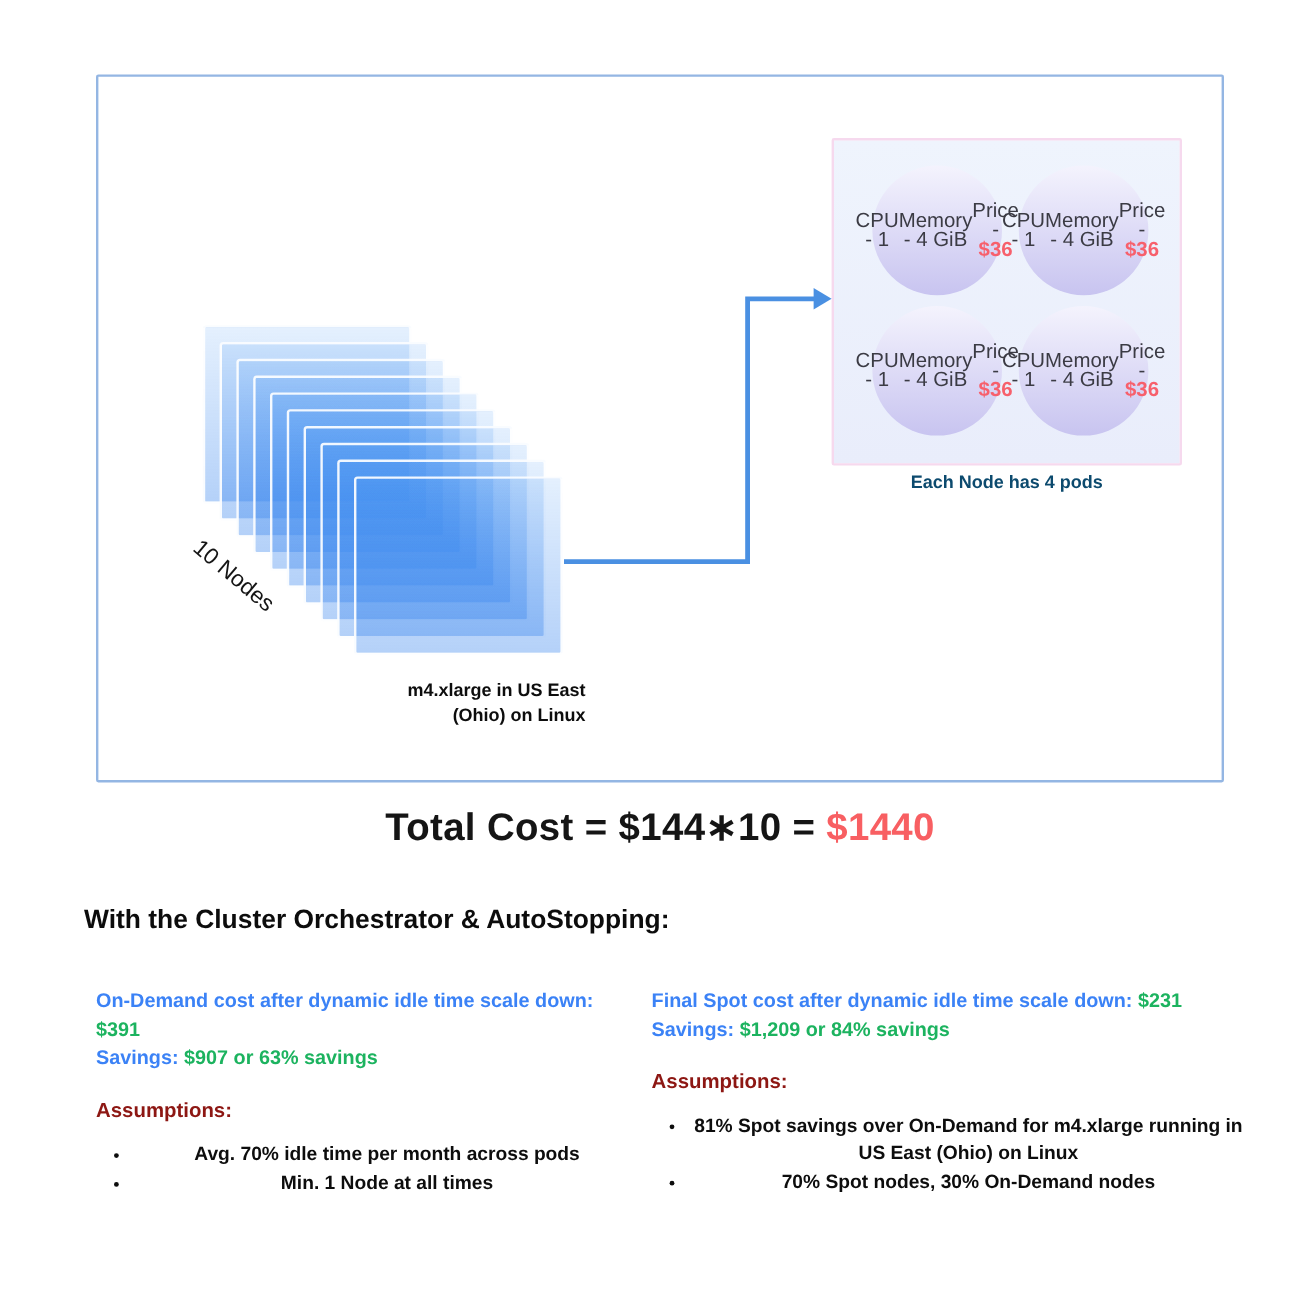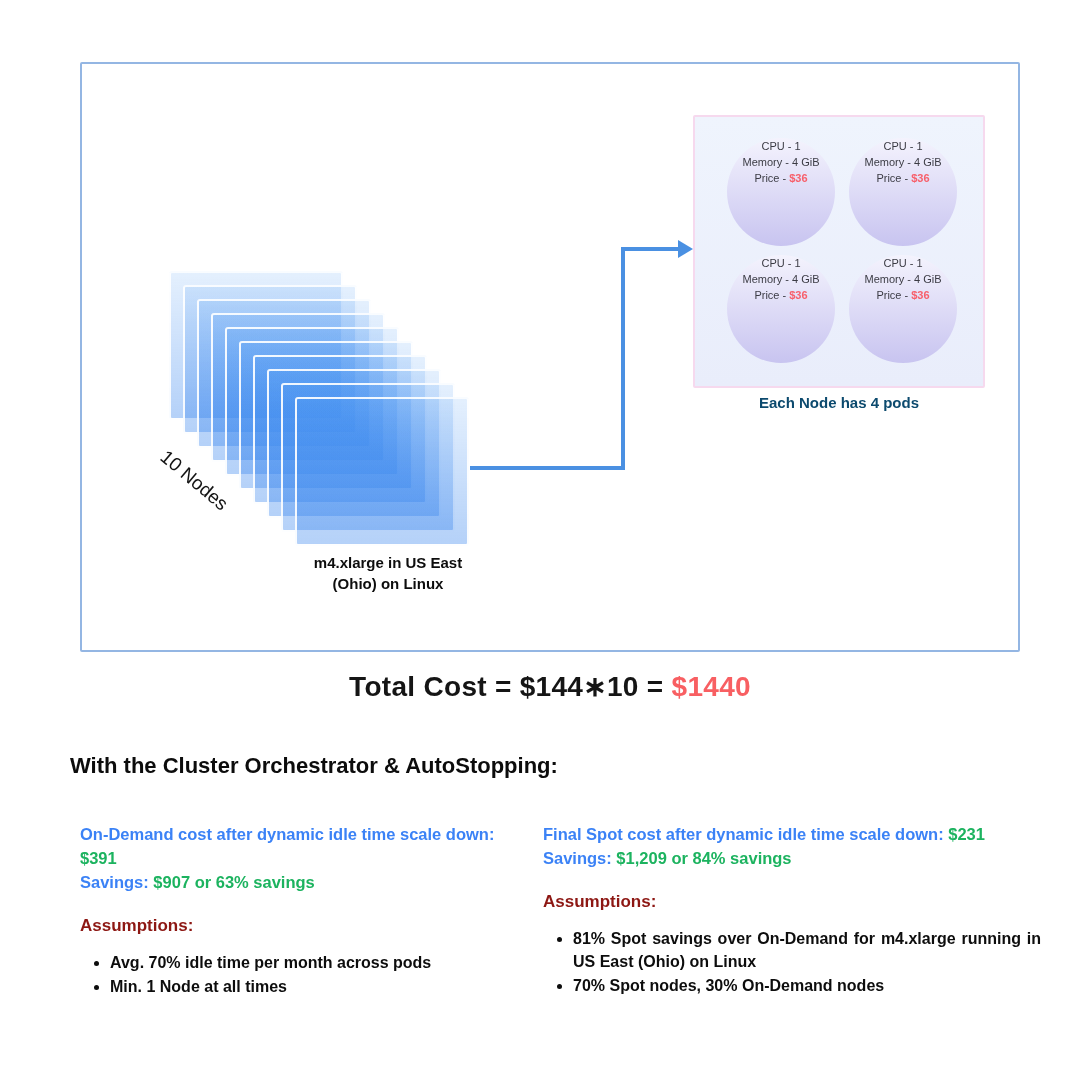--- a/index.html
+++ b/index.html
@@ -14,58 +14,58 @@
   .stack { position:absolute; left:169px; top:271px; width:310px; height:290px; }
   .node-layer { position:absolute; width:174px; height:149px;
     left:calc(var(--i) * 14px); top:calc(var(--i) * 14px);
     background:linear-gradient(to bottom, rgba(86,160,246,0.16), rgba(58,134,238,0.38));
     border:2px solid rgba(255,255,255,0.92); border-radius:3px; }
   .per-node-text { position:absolute; left:295px; top:397px; width:174px; height:149px;
     display:flex; flex-direction:column; align-items:center; justify-content:center;
     color:#ffffff; font-weight:700; font-size:14px; line-height:21px; text-align:center; z-index:5; }
   .ten-nodes { position:absolute; left:170px; top:446px; transform:rotate(40deg);
     transform-origin:0 0; font-size:19px; color:#141414; z-index:6; white-space:nowrap; }
-  .stack-caption { position:absolute; left:288px; top:552px; width:200px; text-align:center;
+  .stack-caption { position:absolute; left:288px; top:565px; width:200px; text-align:right;
     font-weight:700; font-size:15px; line-height:21px; color:#0d0d0d; }
 
   
   .arrow-svg { position:absolute; left:0; top:0; width:1080px; height:1080px; z-index:4; pointer-events:none; }
 
   
   .pods-panel { position:absolute; left:693px; top:115px; width:292px; height:273px;
     background:linear-gradient(180deg,#eff4fd 0%, #e9edfb 100%);
     border:2px solid #f6d9ee; border-radius:2px; }
   .pod { position:absolute; width:108px; height:108px; border-radius:50%;
     background:linear-gradient(180deg, #f4f3fd 0%, #c8c4f0 100%);
-    display:flex; flex-direction:column; align-items:center; justify-content:flex-start;
-    font-size:11px; line-height:16px; color:#3b3b44; text-align:center; }
+    display:flex; align-items:center; justify-content:center;
+    font-size:17px; line-height:16px; color:#3b3b44; text-align:center; }
   .pod-1 { left:32px; top:21px; } .pod-2 { left:154px; top:21px; }
   .pod-3 { left:32px; top:138px; } .pod-4 { left:154px; top:138px; }
   .pod .price-value { color:#f7606c; font-weight:700; }
   .pods-caption { position:absolute; left:693px; top:394px; width:292px; text-align:center;
     font-weight:700; font-size:15px; color:#0c4a6e; }
 
   
   .total-cost { position:absolute; left:80px; top:670px; width:940px; text-align:center;
-    font-size:28px; font-weight:700; color:#151515; letter-spacing:0.3px; }
+    font-size:32px; font-weight:700; color:#151515; letter-spacing:0.3px; }
   .total-cost .red { color:#f85f62; }
 
   
   .section-heading { position:absolute; left:70px; top:753px; font-size:22px; font-weight:700; color:#0c0c0c; }
 
   .col { position:absolute; font-size:16.5px; font-weight:700; line-height:24px; }
   .col-left  { left:80px;  top:822px; width:455px; }
   .col-right { left:543px; top:822px; width:498px; }
   .teal  { color:#3b82f6; }
   .green { color:#1cb35f; }
   .block { display:block; }
   .assumptions-heading { color:#8d1713; font-size:17px; margin-top:20px; }
   .col ul { margin-top:13px; padding-left:30px; color:#0d0d0d; font-size:16px; line-height:23px; }
   .col-right ul li { text-align:justify; }
-  .col ul li { margin-bottom:1px; }
+  .col ul li { margin-bottom:1px;text-align:center; }
 </style>
 </head>
 <body>
 
 <div class="stage">
 
   <div class="outer-box"></div>
 
   <div class="stack">
     <div class="node-layer" style="--i:0"></div>

